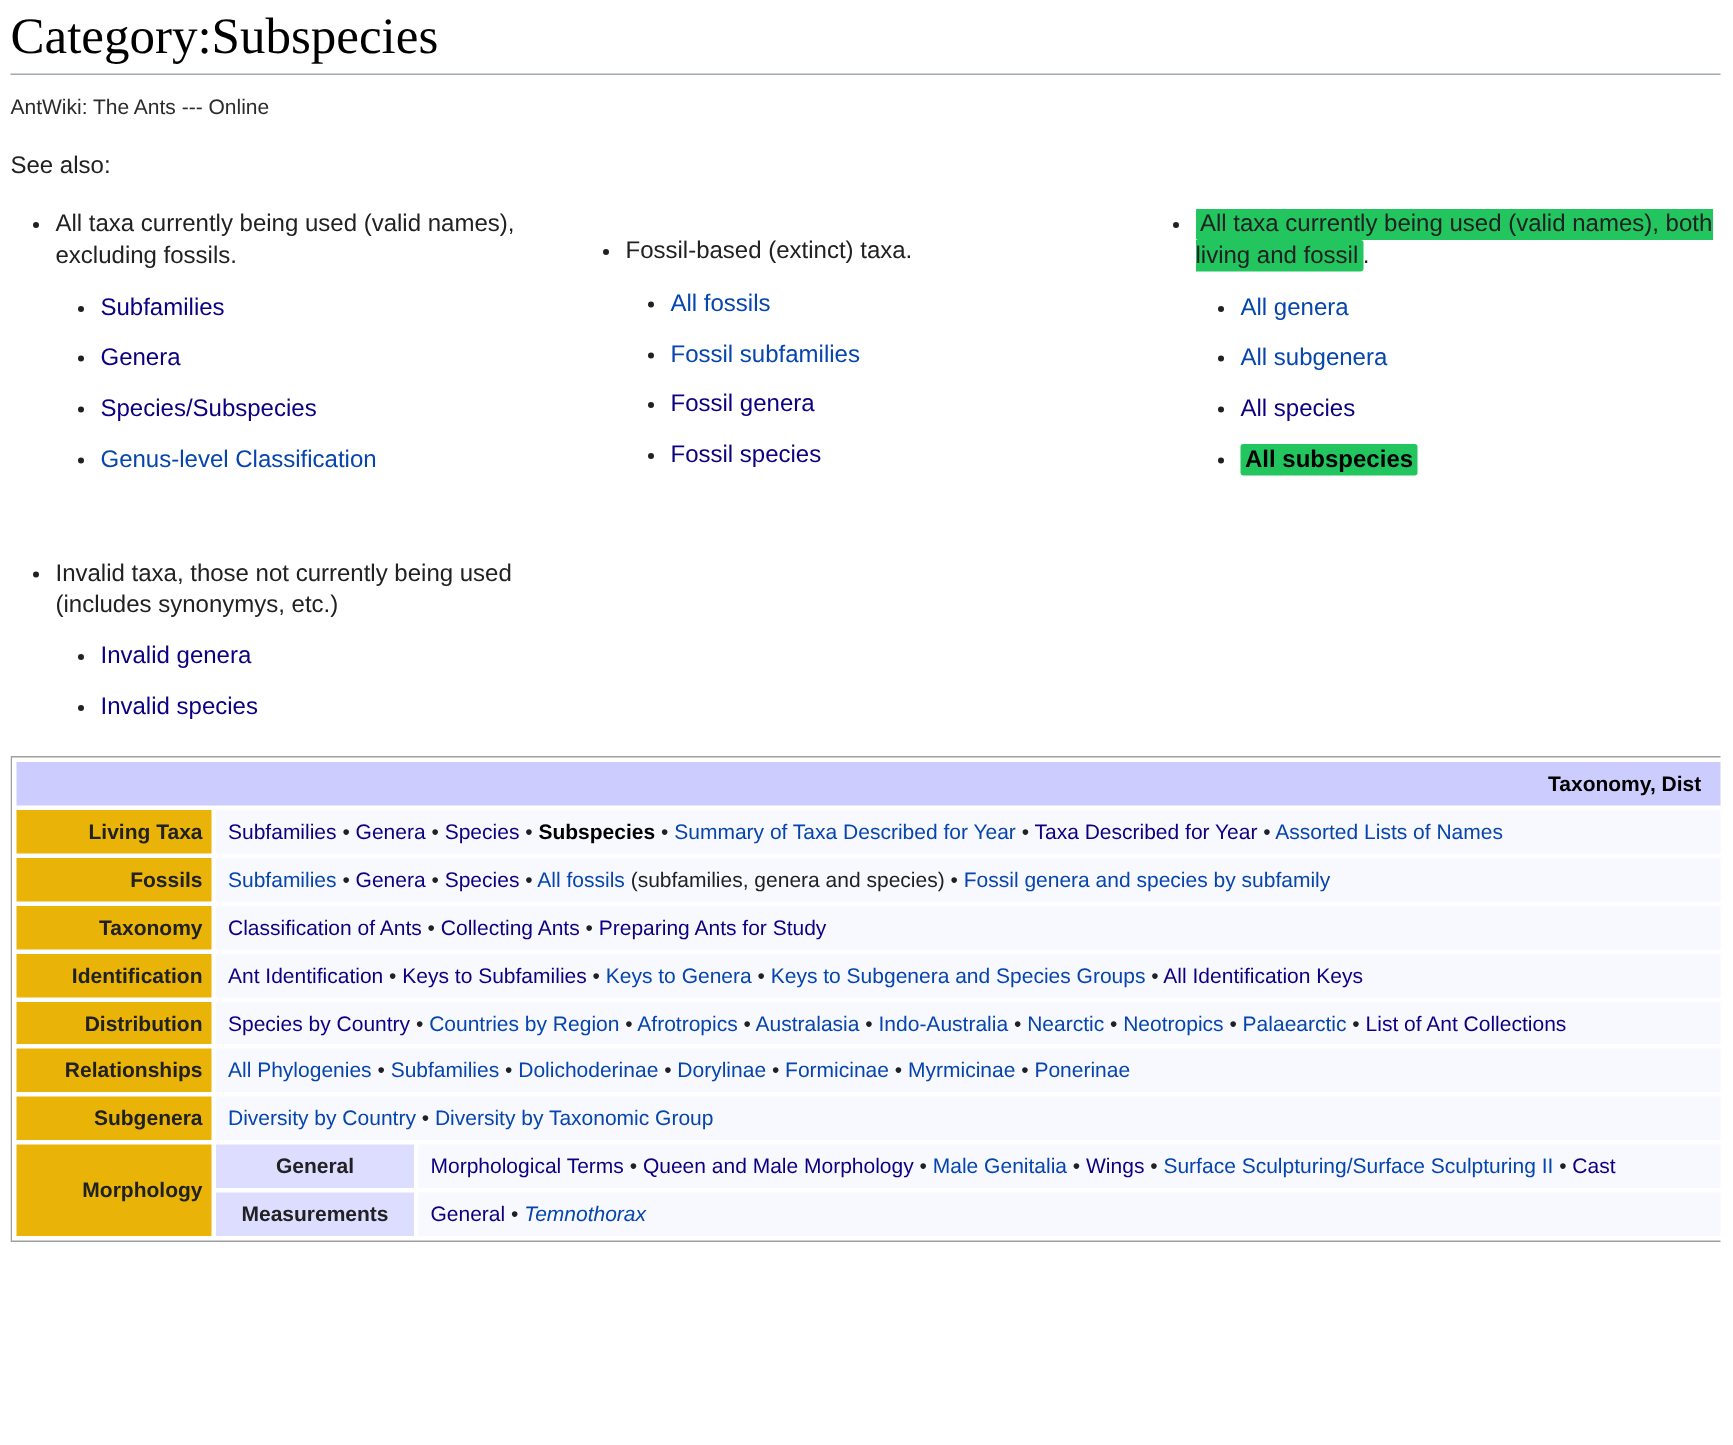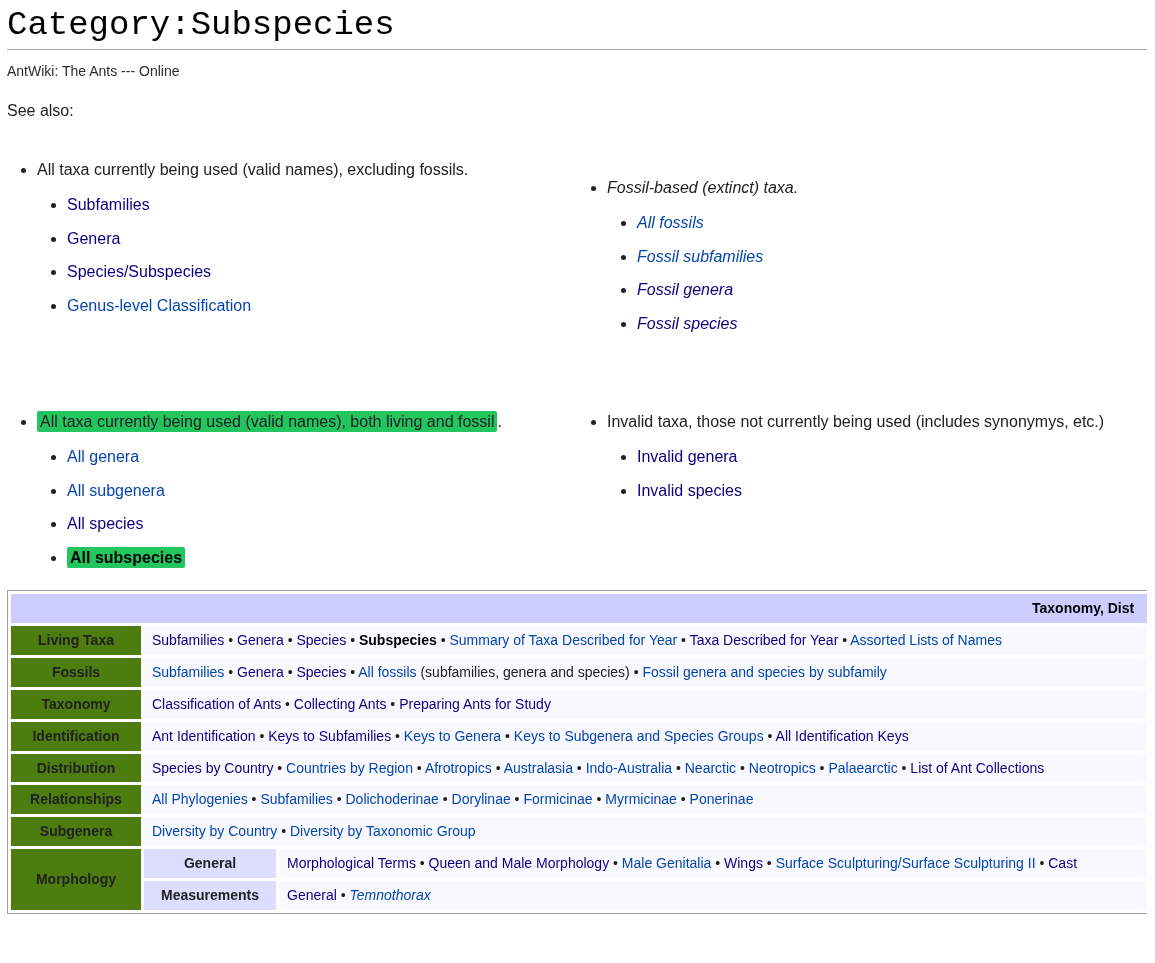--- a/index.html
+++ b/index.html
@@ -6,32 +6,32 @@
   html, body { margin: 0; padding: 0; }
   body {
     width: 1155px; height: 963px; overflow: hidden;
     background: #ffffff; color: #202122;
     font-family: "Liberation Sans", "DejaVu Sans", sans-serif;
     font-size: 16px;
   }
   .page { padding: 6px 8px 0 7px; }
 
   h1.title {
-    font-family: Liberation Mono, monospace;
+    font-family: Liberation Serif, serif;
     font-weight: 400; font-size: 34px; line-height: 1.12;
     color: #000; margin: 0; padding: 0 0 5px;
     border-bottom: 1px solid #a2a9b1;
   }
   .tagline { font-size: 14px; margin-top: 13px; color: #2b2b2b; }
   p.intro  { margin: 30px 0 0; }
   p.seealso{ margin: 23px 0 0; }
 
   
-  .see-grid { display: grid; grid-template-columns: 1fr 1fr; row-gap: 64px; margin-top: 40px; }
-  .see-grid .see-block:nth-child(2) { padding-top: 18px; font-style: italic; }
+  .see-grid { display: grid; grid-template-columns: 1fr 1fr 1fr; row-gap: 42px; margin-top: 20px; }
+  .see-grid .see-block:nth-child(2) { padding-top: 18px; }
   ul.lvl1 { list-style: disc outside; margin: 0; padding-left: 30px; }
   ul.lvl1 > li { margin: 0; line-height: 1.3; }
   ul.lvl2 { list-style: disc outside; margin: 14px 0 0; padding-left: 30px; }
   ul.lvl2 > li { margin: 13px 0; line-height: 1.3; }
 
   a { text-decoration: none; cursor: pointer; }
   .sg-link    { color: #0645ad; }
   .sg-visited { color: #0b0080; }
   .sg-plain, .sg-sep { color: #202122; }
   .self-page  { color: #000; font-weight: 700; }
@@ -42,21 +42,21 @@
   table.navbox {
     border-collapse: separate; border-spacing: 3px;
     border: 1px solid #9f9f9f; background: #fff;
     width: 2300px; table-layout: fixed;
     font-size: 14px; line-height: 1.35;
   }
   th.nv-title {
     background: #ccccff; color: #000; font-weight: 700;
     text-align: left; padding: 5px 8px 5px 1021px; white-space: nowrap;
   }
-  th.nv-group { background: #4d7c0f; color: #202122; font-weight: 700; text-align: center; padding: 5px 6px; }
+  th.nv-group { background: #eab308; color: #202122; font-weight: 700; text-align: right; padding: 5px 6px; }
   th.nv-sub   { background: #ddddff; color: #202122; font-weight: 700; text-align: center; padding: 5px 6px; }
   td.nv-list  { background: #f8f8ff; text-align: left; padding: 5px 8px; white-space: nowrap; }
 </style>
 </head>
 <body>
 
 <div class="page">
 
   <h1 class="title">Category:Subspecies</h1>
 

